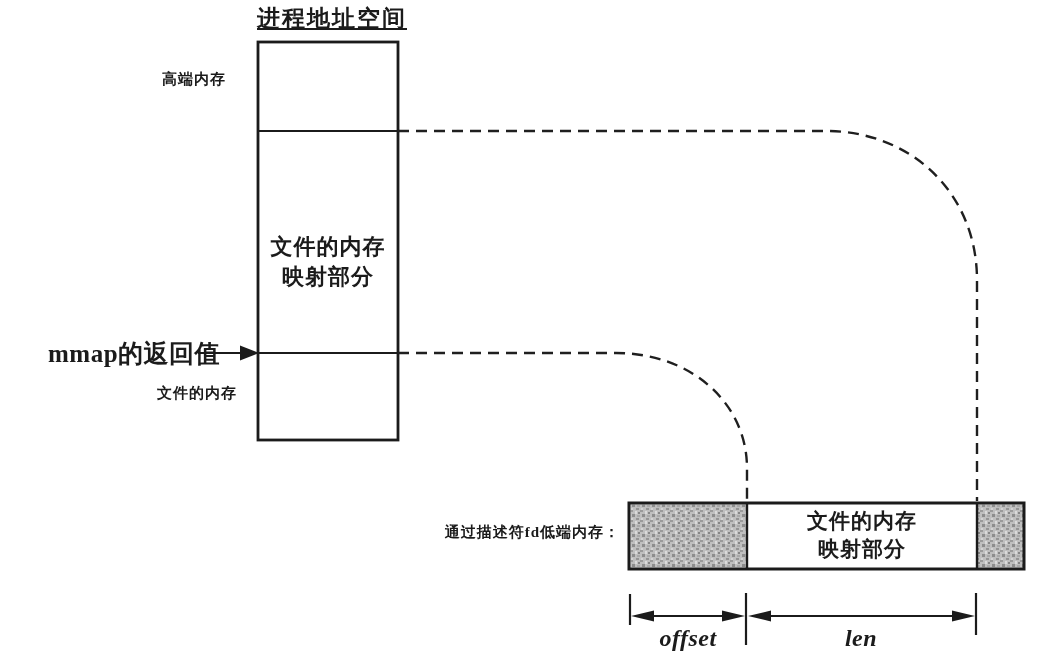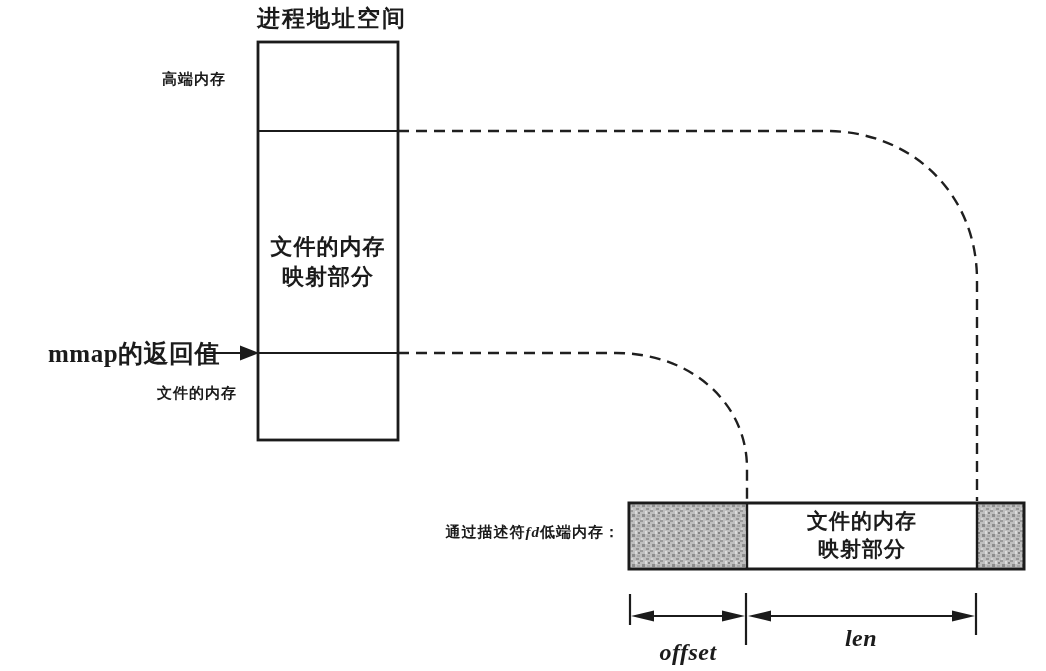--- a/index.html
+++ b/index.html
@@ -29,21 +29,21 @@
     line-height: 1;
   }
   .lbl.center { transform: translateX(-50%); text-align: center; }
   .lbl.rightal { text-align: right; }
   .cjk { font-size: 15px; letter-spacing: 1px; }
   .title-lbl { font-size: 23px; letter-spacing: 2px; }
   .twoline { line-height: 30px; font-size: 22px; letter-spacing: 1px; }
   .bar-twoline { line-height: 28px; font-size: 21px; letter-spacing: 1px; }
   .mmap-lbl { font-size: 25px; letter-spacing: 0.5px; }
   .dim-lbl { font-size: 24px; font-style: italic; font-weight: 700; letter-spacing: 0.5px; }
-  .fd-italic { font-style: italic; font-family: "Liberation Serif", "DejaVu Serif", serif; }
+  .fd-italic { font-family: "Liberation Serif", "DejaVu Serif", serif; }
 </style>
 </head>
 <body>
 
 <div class="stage">
 
   <svg class="wires" width="1046" height="671" viewBox="0 0 1046 671">
     <defs>
       <pattern id="speckle" width="10" height="10" patternUnits="userSpaceOnUse">
         <rect width="10" height="10" fill="#bfbfbf"></rect>
@@ -88,21 +88,21 @@
       <polygon points="745,616 722,610.5 722,621.5" fill="#1b1b1b"></polygon>
     </g>
 
     <g>
       <line x1="756" y1="616" x2="966" y2="616" stroke="#1b1b1b" stroke-width="2"></line>
       <polygon points="748,616 771,610.5 771,621.5" fill="#1b1b1b"></polygon>
       <polygon points="975,616 952,610.5 952,621.5" fill="#1b1b1b"></polygon>
     </g>
   </svg>
 
-  <div class="lbl center title-lbl" style="left:332px; top:7px;">进程地址空间</div>
+  <div class="lbl center title-lbl" style="left:332px; top:7px;text-decoration:underline;">进程地址空间</div>
 
   <div class="lbl center cjk" style="left:194px; top:72px;">高端内存</div>
 
   <div class="lbl center twoline" style="left:328px; top:232px;">
     <div>文件的内存</div>
     <div>映射部分</div>
   </div>
 
   <div class="lbl mmap-lbl" style="left:48px; top:341px;">mmap的返回值</div>
 
@@ -110,17 +110,17 @@
 
   <div class="lbl rightal cjk" style="right:426px; top:525px;">
     <span>通过描述符</span><span class="fd-italic">fd</span><span>低端内存：</span>
   </div>
 
   <div class="lbl center bar-twoline" style="left:862px; top:507px;">
     <div>文件的内存</div>
     <div>映射部分</div>
   </div>
 
-  <div class="lbl center dim-lbl" style="left:688px; top:640px;">offset</div>
+  <div class="lbl center dim-lbl" style="left:688px; top:626px;">offset</div>
 
   <div class="lbl center dim-lbl" style="left:861px; top:626px;">len</div>
 
 </div>
 
 </body></html>

